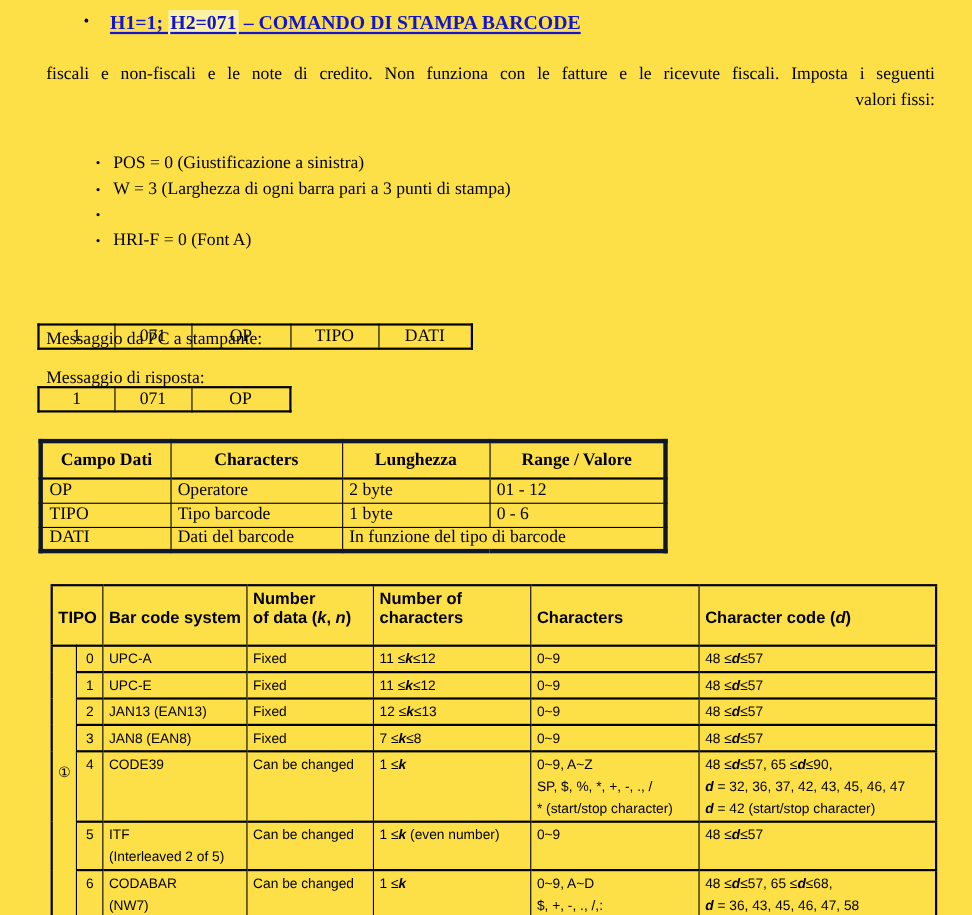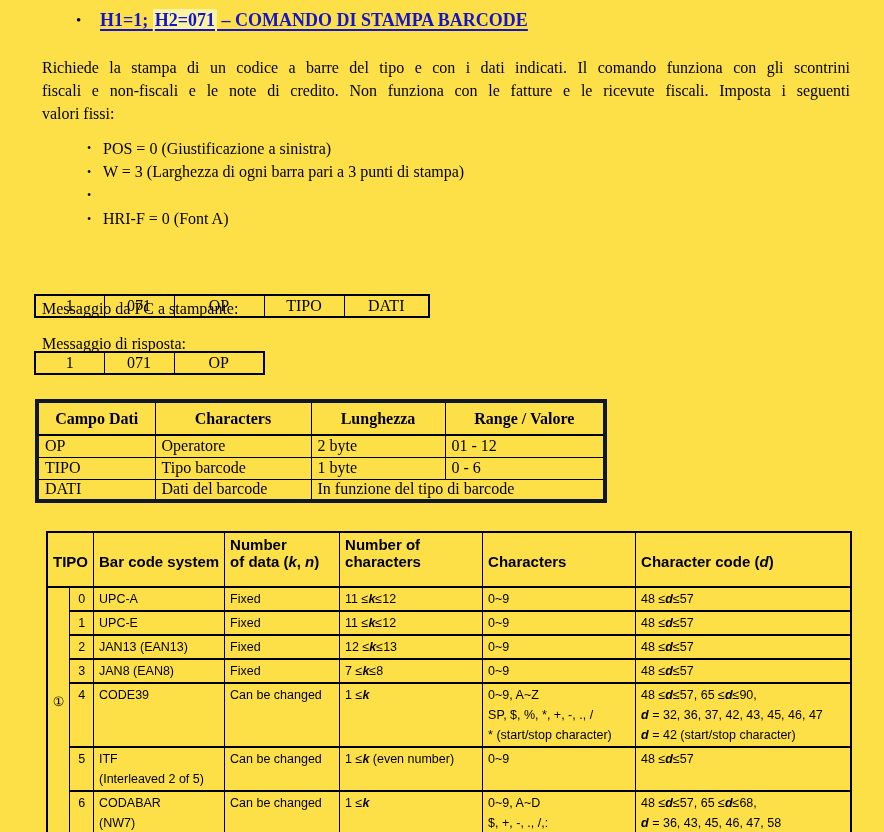--- a/index.html
+++ b/index.html
@@ -16,21 +16,21 @@
   .title-text {
     font-weight:bold; font-size:18px; line-height:24px; color:#1414cc;
     text-decoration:underline; text-decoration-thickness:2px; text-underline-offset:3px;
     white-space:nowrap;
   }
   .hl { background:#faf3a6; padding:1px 2px; }
 
   
   .intro { position:absolute; left:42px; top:56px; width:808px; font-size:16px; line-height:23px; }
   .intro .jline { text-align:justify; text-align-last:justify; }
-  .intro .lline { text-align:left; }
+  .intro .lline { text-align:right; }
 
   
   .fixed-list { position:absolute; left:87px; top:137px; font-size:16px; }
   .fixed-item { display:flex; height:23.5px; align-items:center; }
   .li-bullet { width:16px; font-size:12px; }
   .li-bullet::before { content:"•"; }
 
   
   .label { position:absolute; left:42px; font-size:16px; }
   table.msg { position:absolute; left:34px; border-collapse:collapse; table-layout:fixed; }
@@ -68,21 +68,20 @@
 <body>
 
 <div id="doc">
 
   <div class="title-row">
     <span class="title-bullet"></span>
     <span class="title-text"><span>H1=1; </span><span class="hl">H2=071</span><span> – COMANDO DI STAMPA BARCODE</span></span>
   </div>
 
   <div class="intro">
-    <div class="jline">Richiede la stampa di un codice a barre del tipo e con i dati indicati. Il comando funziona con gli scontrini</div>
     <div class="jline">fiscali e non-fiscali e le note di credito. Non funziona con le fatture e le ricevute fiscali. Imposta i seguenti</div>
     <div class="lline">valori fissi:</div>
   </div>
 
   <div class="fixed-list">
     <div class="fixed-item">
       <span class="li-bullet"></span>
       <span>POS = 0 (Giustificazione a sinistra)</span>
     </div>
     <div class="fixed-item">

